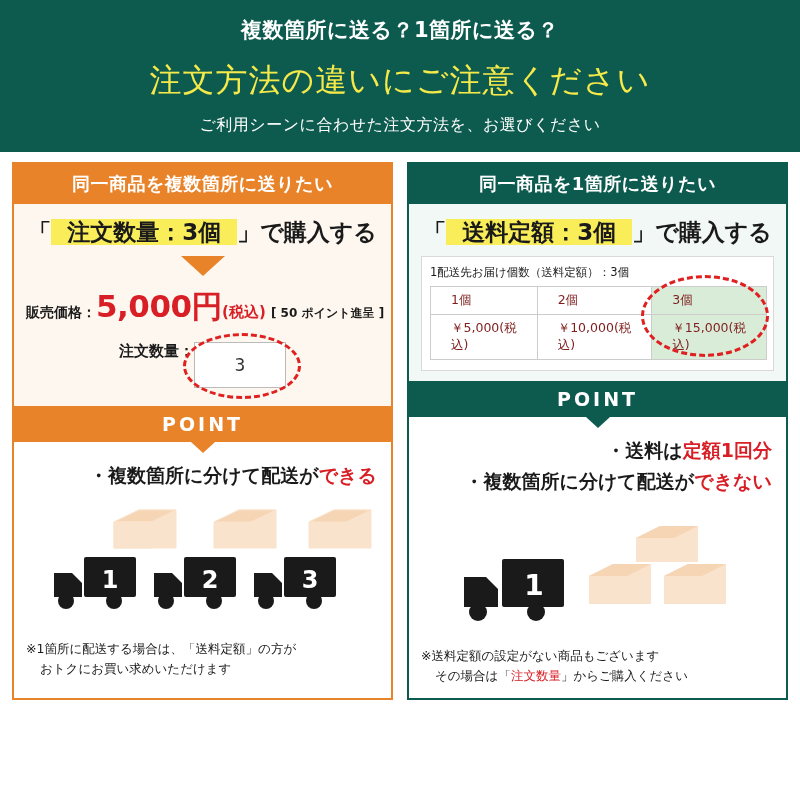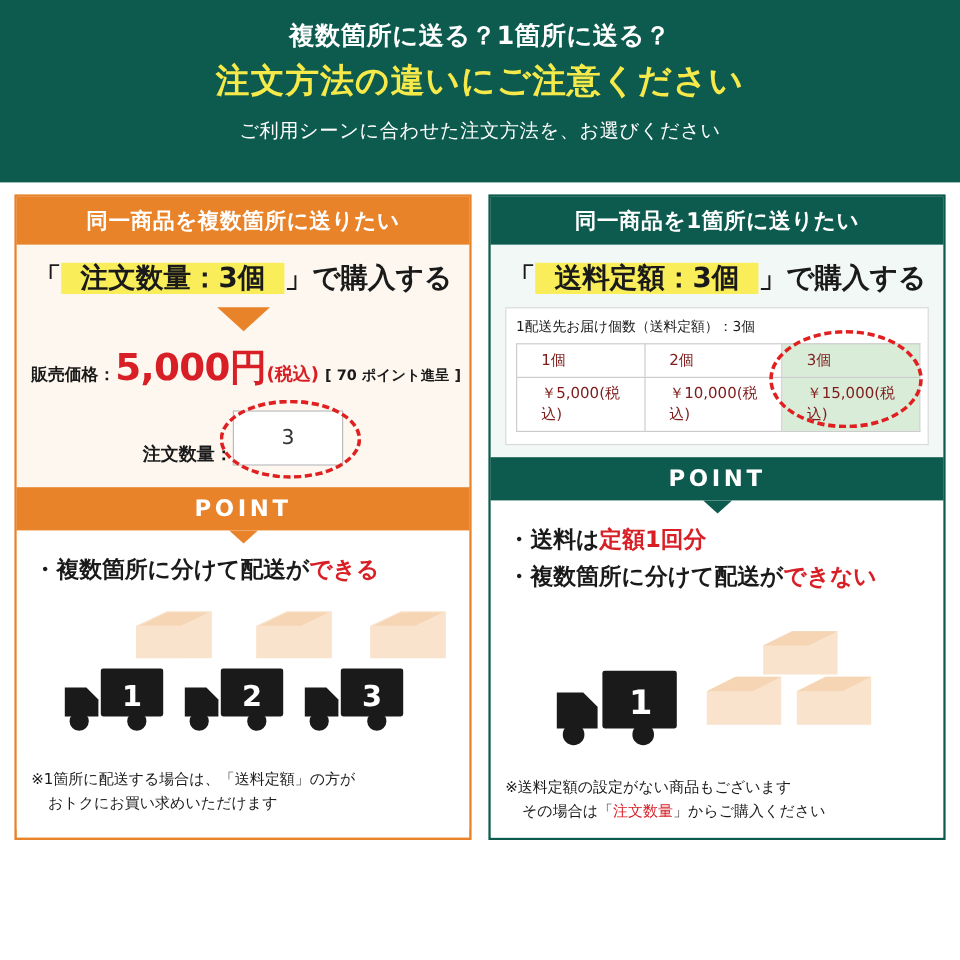--- a/index.html
+++ b/index.html
@@ -21,25 +21,25 @@
   }
   .header .line1 {
     color: #ffffff;
     font-size: 21px;
     font-weight: bold;
     letter-spacing: 0.5px;
     line-height: 1.4;
   }
   .header .line2 {
     color: #f6e94a;
-    font-size: 28px;
-    font-weight: bold;
+    font-size: 32px;
+    font-weight: normal;
     letter-spacing: 1px;
     line-height: 1.35;
-    margin-top: 4px;
+    margin-top: 14px;
   }
   .header .line3 {
     color: #ffffff;
     font-size: 16px;
     margin-top: 12px;
     letter-spacing: 0.5px;
   }
 
   
   .cols {
@@ -97,21 +97,21 @@
     text-align: center;
     white-space: nowrap;
     margin-top: 4px;
   }
   .price-label { font-size: 14px; font-weight: bold; color: #1a1a1a; }
   .price-main { font-size: 31px; font-weight: bold; color: #d81f26; letter-spacing: -0.5px; }
   .price-tax { font-size: 15px; font-weight: bold; color: #d81f26; }
   .price-pt { font-size: 12px; font-weight: bold; color: #1a1a1a; }
 
   .qty-row {
-    display: flex; align-items: flex-end; justify-content: center;
+    display: flex; align-items: flex-start; justify-content: center;
     margin-top: 14px; margin-bottom: 8px;
   }
   .qty-label { font-size: 15px; font-weight: bold; color: #1a1a1a; }
   .qty-box {
     width: 92px; height: 46px;
     background: #ffffff;
     border: 1px solid #bbbbbb;
     display: flex; align-items: center; justify-content: center;
     font-size: 17px; color: #333333;
     position: relative;
@@ -176,20 +176,21 @@
     width: 0; height: 0;
     border-left: 12px solid transparent;
     border-right: 12px solid transparent;
     border-top: 11px solid #e8832a;
   }
   .point-band.tealbg::after { border-top-color: #0d5b4e; }
 
   .bullets {
     background: #ffffff;
     padding: 18px 14px 4px 14px;
+    text-align: right;
   }
   .bullet {
     font-size: 19px;
     font-weight: bold;
     color: #1a1a1a;
     line-height: 1.65;
     white-space: nowrap;
   }
   .bullet .red { color: #d81f26; }
 
@@ -226,21 +227,21 @@
 
     <div class="col">
       <div class="col-head orange">同一商品を複数箇所に送りたい</div>
 
       <div class="col-body">
         <div class="buy-title"><span>「</span><span class="hl">注文数量：3個</span><span>」で購入する</span></div>
 
         <div class="arrow-down"></div>
 
         <div class="price-row">
-          <span class="price-label">販売価格：</span><span class="price-main">5,000円</span><span class="price-tax">(税込)</span>&nbsp;<span class="price-pt">[ 70 ポイント進呈 ]</span>
+          <span class="price-label">販売価格：</span><span class="price-main">5,000円</span><span class="price-tax">(税込)</span>&nbsp;<span class="price-pt">[ 50 ポイント進呈 ]</span>
         </div>
 
         <div class="qty-row">
           <span class="qty-label">注文数量：</span>
           <div class="qty-box">
             <span>3</span>
             <span class="qty-circle"></span>
           </div>
         </div>
       </div>

